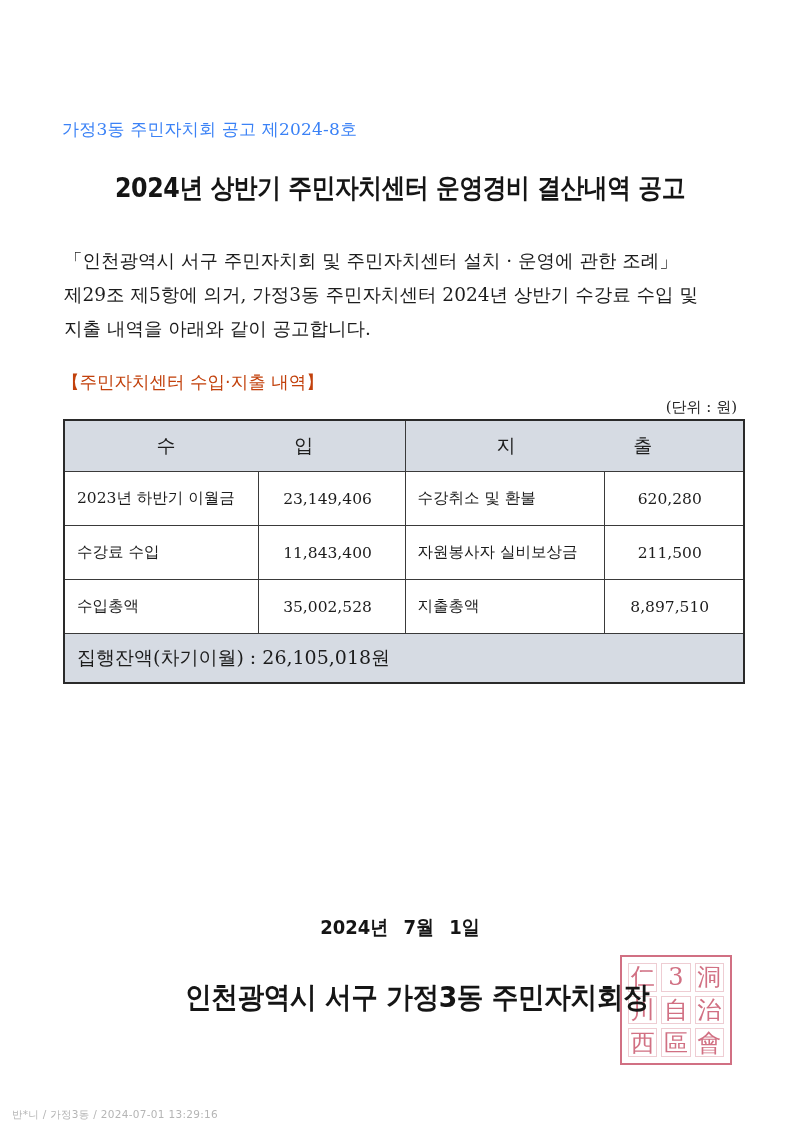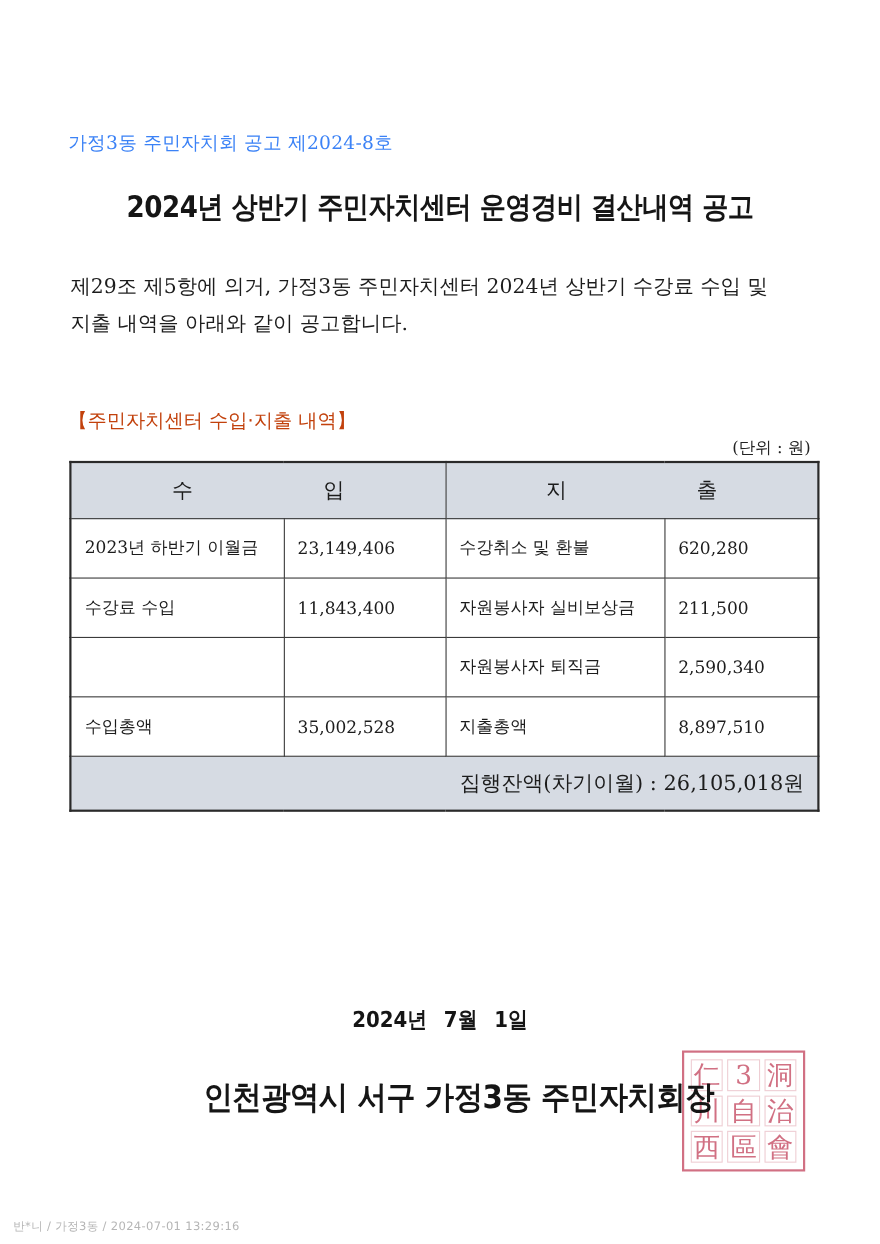--- a/index.html
+++ b/index.html
@@ -76,24 +76,24 @@
       font-size: 19px;
       font-family: "DejaVu Sans", "Liberation Sans", sans-serif;
       font-weight: normal;
     }
     .hdr .split {
       display: flex;
       justify-content: space-around;
       padding: 0 20px;
     }
     .ledger td.label { }
-    .ledger td.amount { text-align: left; padding-right: 20px; }
+    .ledger td.amount { text-align: center; padding-right: 20px; }
     .ledger .balance td {
       background: #d6dbe3;
-      text-align: right;
+      text-align: left;
       font-size: 19px;
       height: 48px;
     }
 
     .date-line {
       left: 0; width: 800px; top: 914px;
       text-align: center;
       font-family: "DejaVu Sans", "Liberation Sans", sans-serif;
       font-weight: bold;
       font-size: 20px;
@@ -144,20 +144,21 @@
     }
   </style>
 </head>
 <body>
 
 <div class="abs doc-number">가정3동 주민자치회 공고 제2024-8호</div>
 
 <div class="abs doc-title">2024년 상반기 주민자치센터 운영경비 결산내역 공고</div>
 
 <div class="abs intro">
+  <div>「인천광역시 서구 주민자치회 및 주민자치센터 설치 · 운영에 관한 조례」</div>
   <div>제29조 제5항에 의거, 가정3동 주민자치센터 2024년 상반기 수강료 수입 및</div>
   <div>지출 내역을 아래와 같이 공고합니다.</div>
 </div>
 
 <div class="abs section-heading">【주민자치센터 수입·지출 내역】</div>
 
 <div class="abs unit-note">(단위 : 원)</div>
 
 <table class="abs ledger">
   <colgroup>
@@ -187,26 +188,20 @@
     <td class="amount">23,149,406</td>
     <td class="label">수강취소 및 환불</td>
     <td class="amount">620,280</td>
   </tr>
   <tr>
     <td class="label">수강료 수입</td>
     <td class="amount">11,843,400</td>
     <td class="label">자원봉사자 실비보상금</td>
     <td class="amount">211,500</td>
   </tr>
-  <tr>
-    <td class="label"></td>
-    <td class="amount"></td>
-    <td class="label">자원봉사자 퇴직금</td>
-    <td class="amount">2,590,340</td>
-  </tr>
 
   <tr>
     <td class="label">수입총액</td>
     <td class="amount">35,002,528</td>
     <td class="label">지출총액</td>
     <td class="amount">8,897,510</td>
   </tr>
 
   <tr class="balance">
     <td colspan="4">집행잔액(차기이월) : 26,105,018원</td>

